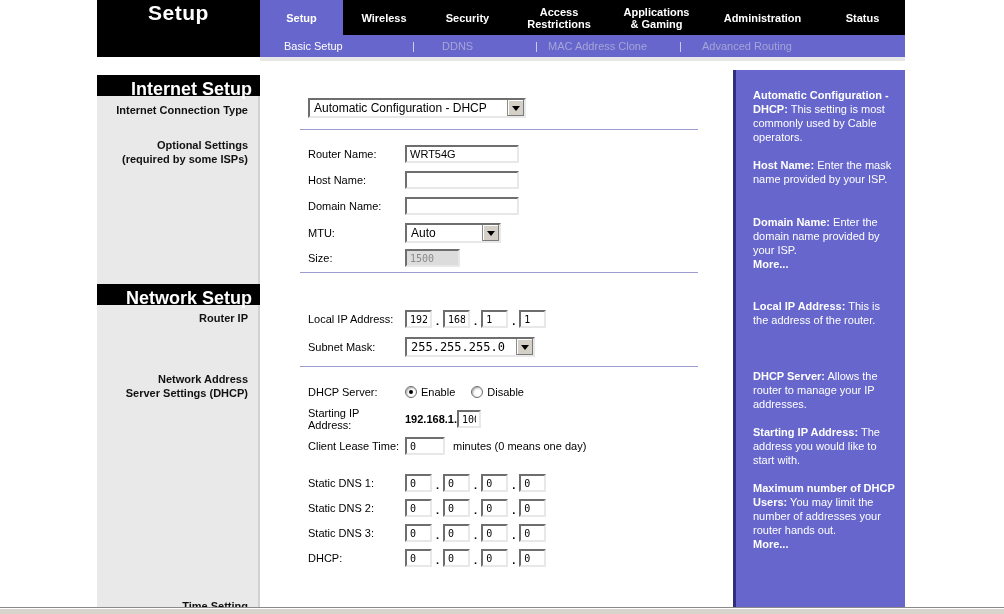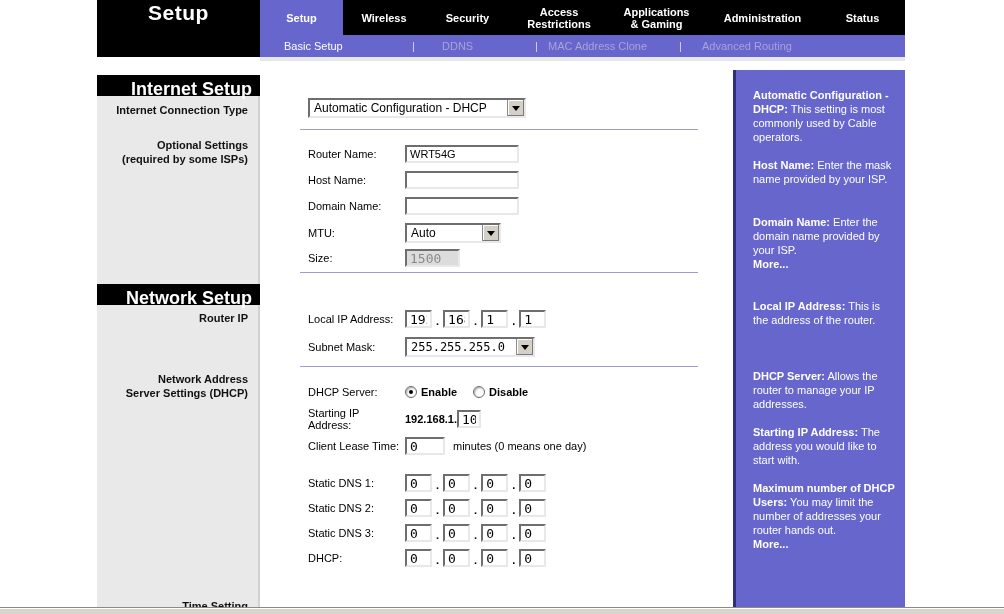--- a/index.html
+++ b/index.html
@@ -33,37 +33,37 @@
              padding:28px 0 0 48px; font-size:11px; }
   .sep { width:398px; margin-left:-8px; border-top:1px solid #9C9CCE; height:0; }
   .sep1 { margin-top:11px; margin-bottom:15px; }
   .sep2 { margin-top:5px;  margin-bottom:37px; }
   .sep3 { margin-top:9px;  margin-bottom:17px; }
   .frow { display:flex; align-items:center; margin-bottom:8px; min-height:18px; }
   .lbl { width:97px; flex:none; }
   .lbl2 { width:100px; flex:none; line-height:13px; }
   .ti { height:18px; border:2px solid; border-color:#6E6E6E #E8E8E8 #E8E8E8 #6E6E6E; background:#fff;
         font-family:"Liberation Sans", sans-serif; font-size:11px; padding:0 3px; outline:none; }
-  .mono { font-family:"DejaVu Sans Mono","Liberation Mono",monospace; font-size:13px; }
+  .mono { font-family:"DejaVu Sans Mono","Liberation Mono",monospace; font-size:10px; }
   .dis { background:#DCDCDC; color:#8A8A8A; }
   .w142{width:114px}.w55{width:55px}.w27{width:27px; flex:none;}.w24{width:24px}.w32{width:32px}.w40{width:40px}
   .dd { height:20px; border:2px solid; border-color:#6E6E6E #E8E8E8 #E8E8E8 #6E6E6E; background:#fff;
         display:flex; align-items:center; cursor:pointer; }
   .dd-text { flex:1; padding:0 4px; font-size:12px; white-space:nowrap; overflow:hidden; }
   .dd-btn { width:17px; align-self:stretch; background:#D4D0C8; border-left:1px solid #8a8a8a; flex:none;
             display:flex; align-items:center; justify-content:center;
             box-shadow: inset -1px -1px 0 #7A7A7A, inset 1px 1px 0 #fff; }
   .dd-arrow { width:0; height:0; border-left:4px solid transparent; border-right:4px solid transparent; border-top:5px solid #000; }
   .w218{width:218px}.w74{width:96px}.w130{width:130px}
   .octs { display:flex; align-items:center; }
   .dot { margin:4px 4px 0 4px; font-weight:bold; }
   .radio { width:12px; height:12px; border-radius:50%; background:#fff; border:1px solid #6b6b6b; flex:none;
            box-shadow: inset 1px 1px 2px rgba(0,0,0,.35); margin-right:4px; position:relative; cursor:pointer; }
   .radio.checked::after { content:""; position:absolute; left:3px; top:3px; width:4px; height:4px; border-radius:50%; background:#000; }
-  .rlbl { font-weight:bold; margin-right:16px; }
+  .rlbl { font-weight:normal; margin-right:16px; }
   .bold { font-weight:bold; }
   .sfx { margin-left:8px; }
   
   .help { position:absolute; left:733px; top:70px; width:172px; height:537px; overflow:hidden;
           background:#6666CC; border-left:3px solid #2F2F7D; color:#fff;
           font-size:11px; line-height:14px; padding:18px 10px 0 13px; }
   .help p { margin:0 0 14px 4px; }
   .help b { font-weight:bold; }
   .mt29 { margin-top:29px !important; }
   .mt28 { margin-top:28px !important; }

